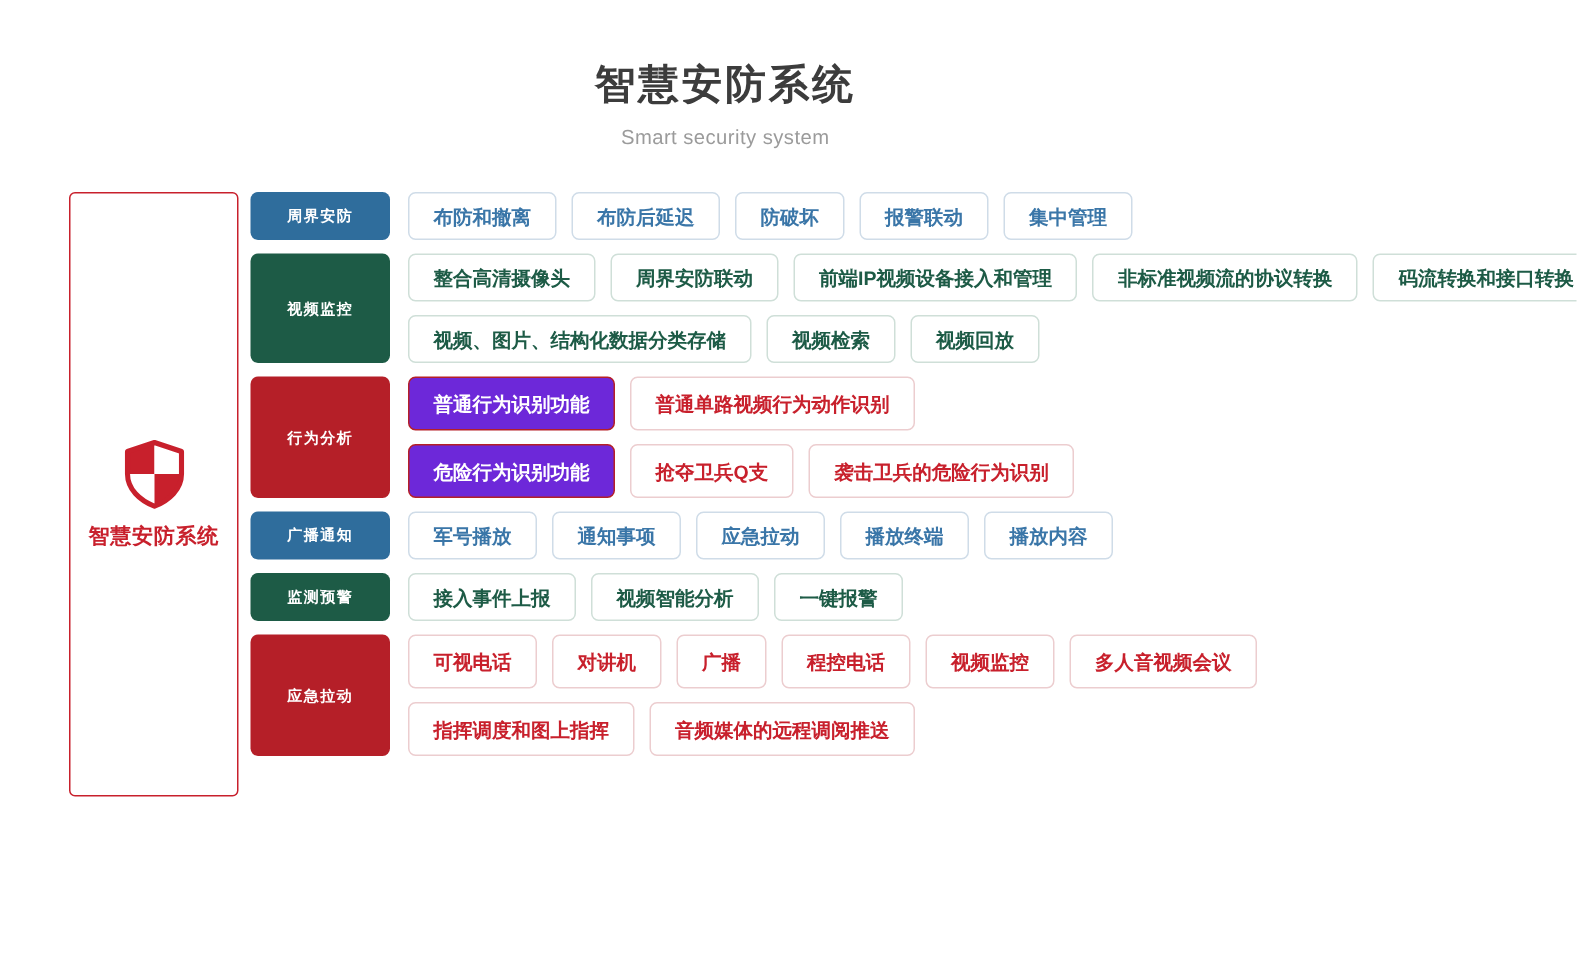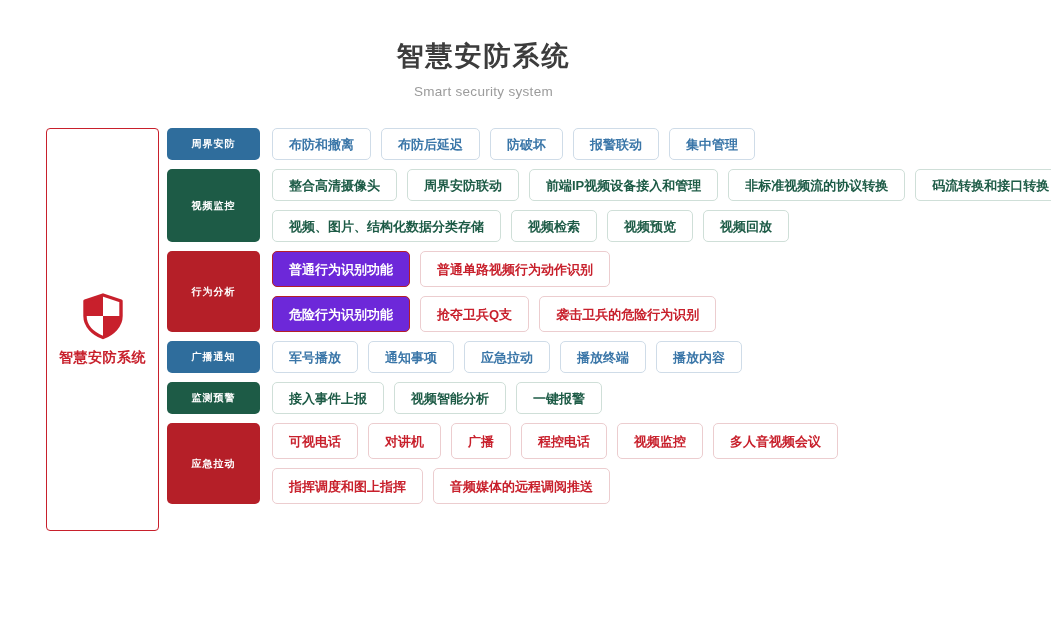--- a/index.html
+++ b/index.html
@@ -130,21 +130,20 @@
             <div class="chips-line">
               <div class="chip green">整合高清摄像头</div>
               <div class="chip green">周界安防联动</div>
               <div class="chip green">前端IP视频设备接入和管理</div>
               <div class="chip green">非标准视频流的协议转换</div>
               <div class="chip green">码流转换和接口转换</div>
             </div>
             <div class="chips-line">
               <div class="chip green">视频、图片、结构化数据分类存储</div>
               <div class="chip green">视频检索</div>
-              <div class="chip green">视频预览</div>
               <div class="chip green">视频回放</div>
             </div>
           </div>
         </div>
         <div class="cat-row">
           <div class="cat-block red">行为分析</div>
           <div class="chips-col">
             <div class="chips-line">
               <div class="chip red solid-red tall">普通行为识别功能</div>
               <div class="chip red tall">普通单路视频行为动作识别</div>

